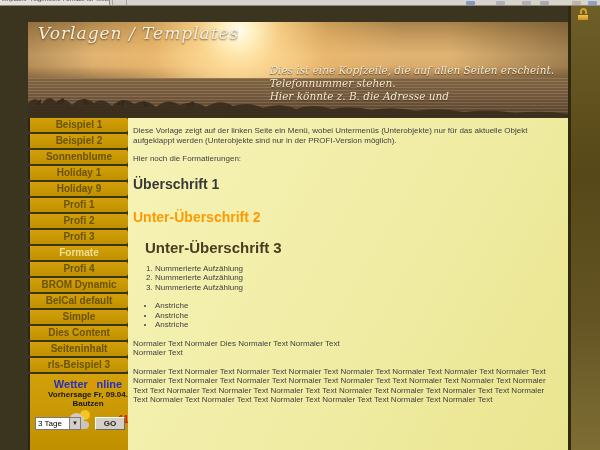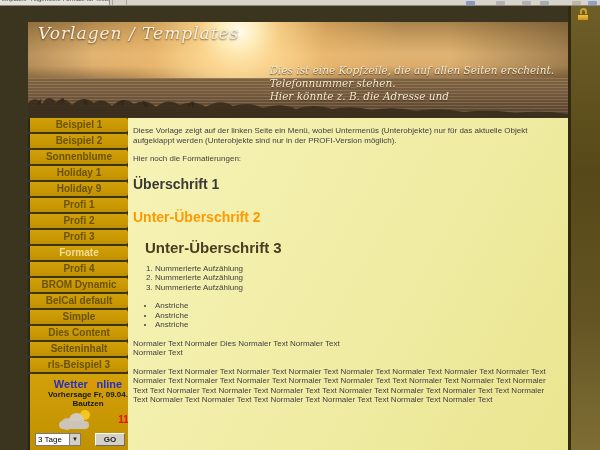--- a/index.html
+++ b/index.html
@@ -51,21 +51,21 @@
   .wo-blue { color:#2a2ec2; }
   .wo-sun { color:#f09000; }
   .wo-line { font-size:8px; font-weight:bold; color:#181818; line-height:9px; }
   .wo-row { position:relative; height:20px; margin-top:2px; }
   .cloud-icon { position:absolute; left:28px; top:2px; width:34px; height:16px; }
   .cloud-sun { position:absolute; right:2px; top:-2px; width:10px; height:10px; border-radius:50%; background:#f5c520; }
   .cloud-b1 { position:absolute; left:3px; top:6px; width:12px; height:12px; border-radius:50%; background:#c9c0b4; }
   .cloud-b2 { position:absolute; left:11px; top:1px; width:15px; height:15px; border-radius:50%; background:#d3cabe; }
   .cloud-b3 { position:absolute; left:1px; top:9px; width:30px; height:8px; border-radius:5px; background:#cdc4b8; }
   .temp { position:absolute; right:6px; top:4px; font-size:10px; font-weight:bold; color:#ee1000; }
-  .wo-controls { position:absolute; left:5px; bottom:4px; width:92px; height:13px; }
+  .wo-controls { position:absolute; left:5px; bottom:20px; width:92px; height:13px; }
   .wo-select { position:absolute; left:0; top:0; width:46px; height:13px; background:#ffffff; border:1px solid #7a7a7a; font-size:8px; color:#000; text-align:left; line-height:11px; padding-left:2px; }
   .wo-select .arrow { position:absolute; right:0; top:0; width:11px; height:11px; background:#d4d0c8; border-left:1px solid #808080; font-size:6px; line-height:11px; text-align:center; color:#222; }
   .wo-go { position:absolute; right:2px; top:0; width:30px; height:13px; background:#d4d0c8; border:1px solid; border-color:#fff #6a6a6a #6a6a6a #fff; font-size:8px; font-weight:bold; color:#222; font-family:"Liberation Sans", sans-serif; }
 
   
   .content { position:absolute; left:128px; top:118px; width:440px; height:332px; padding:8px 8px 0 5px;
     background:linear-gradient(120deg,#f6f3b6 0%,#f0ecA4 55%,#eae58f 100%); overflow:hidden;
     color:#3f3f3f; font-size:8px; line-height:9.5px; }
   .content p { margin-bottom:9px; }
   .content h1 { font-size:14px; line-height:22px; color:#383838; margin:5px 0 14px 0; }

